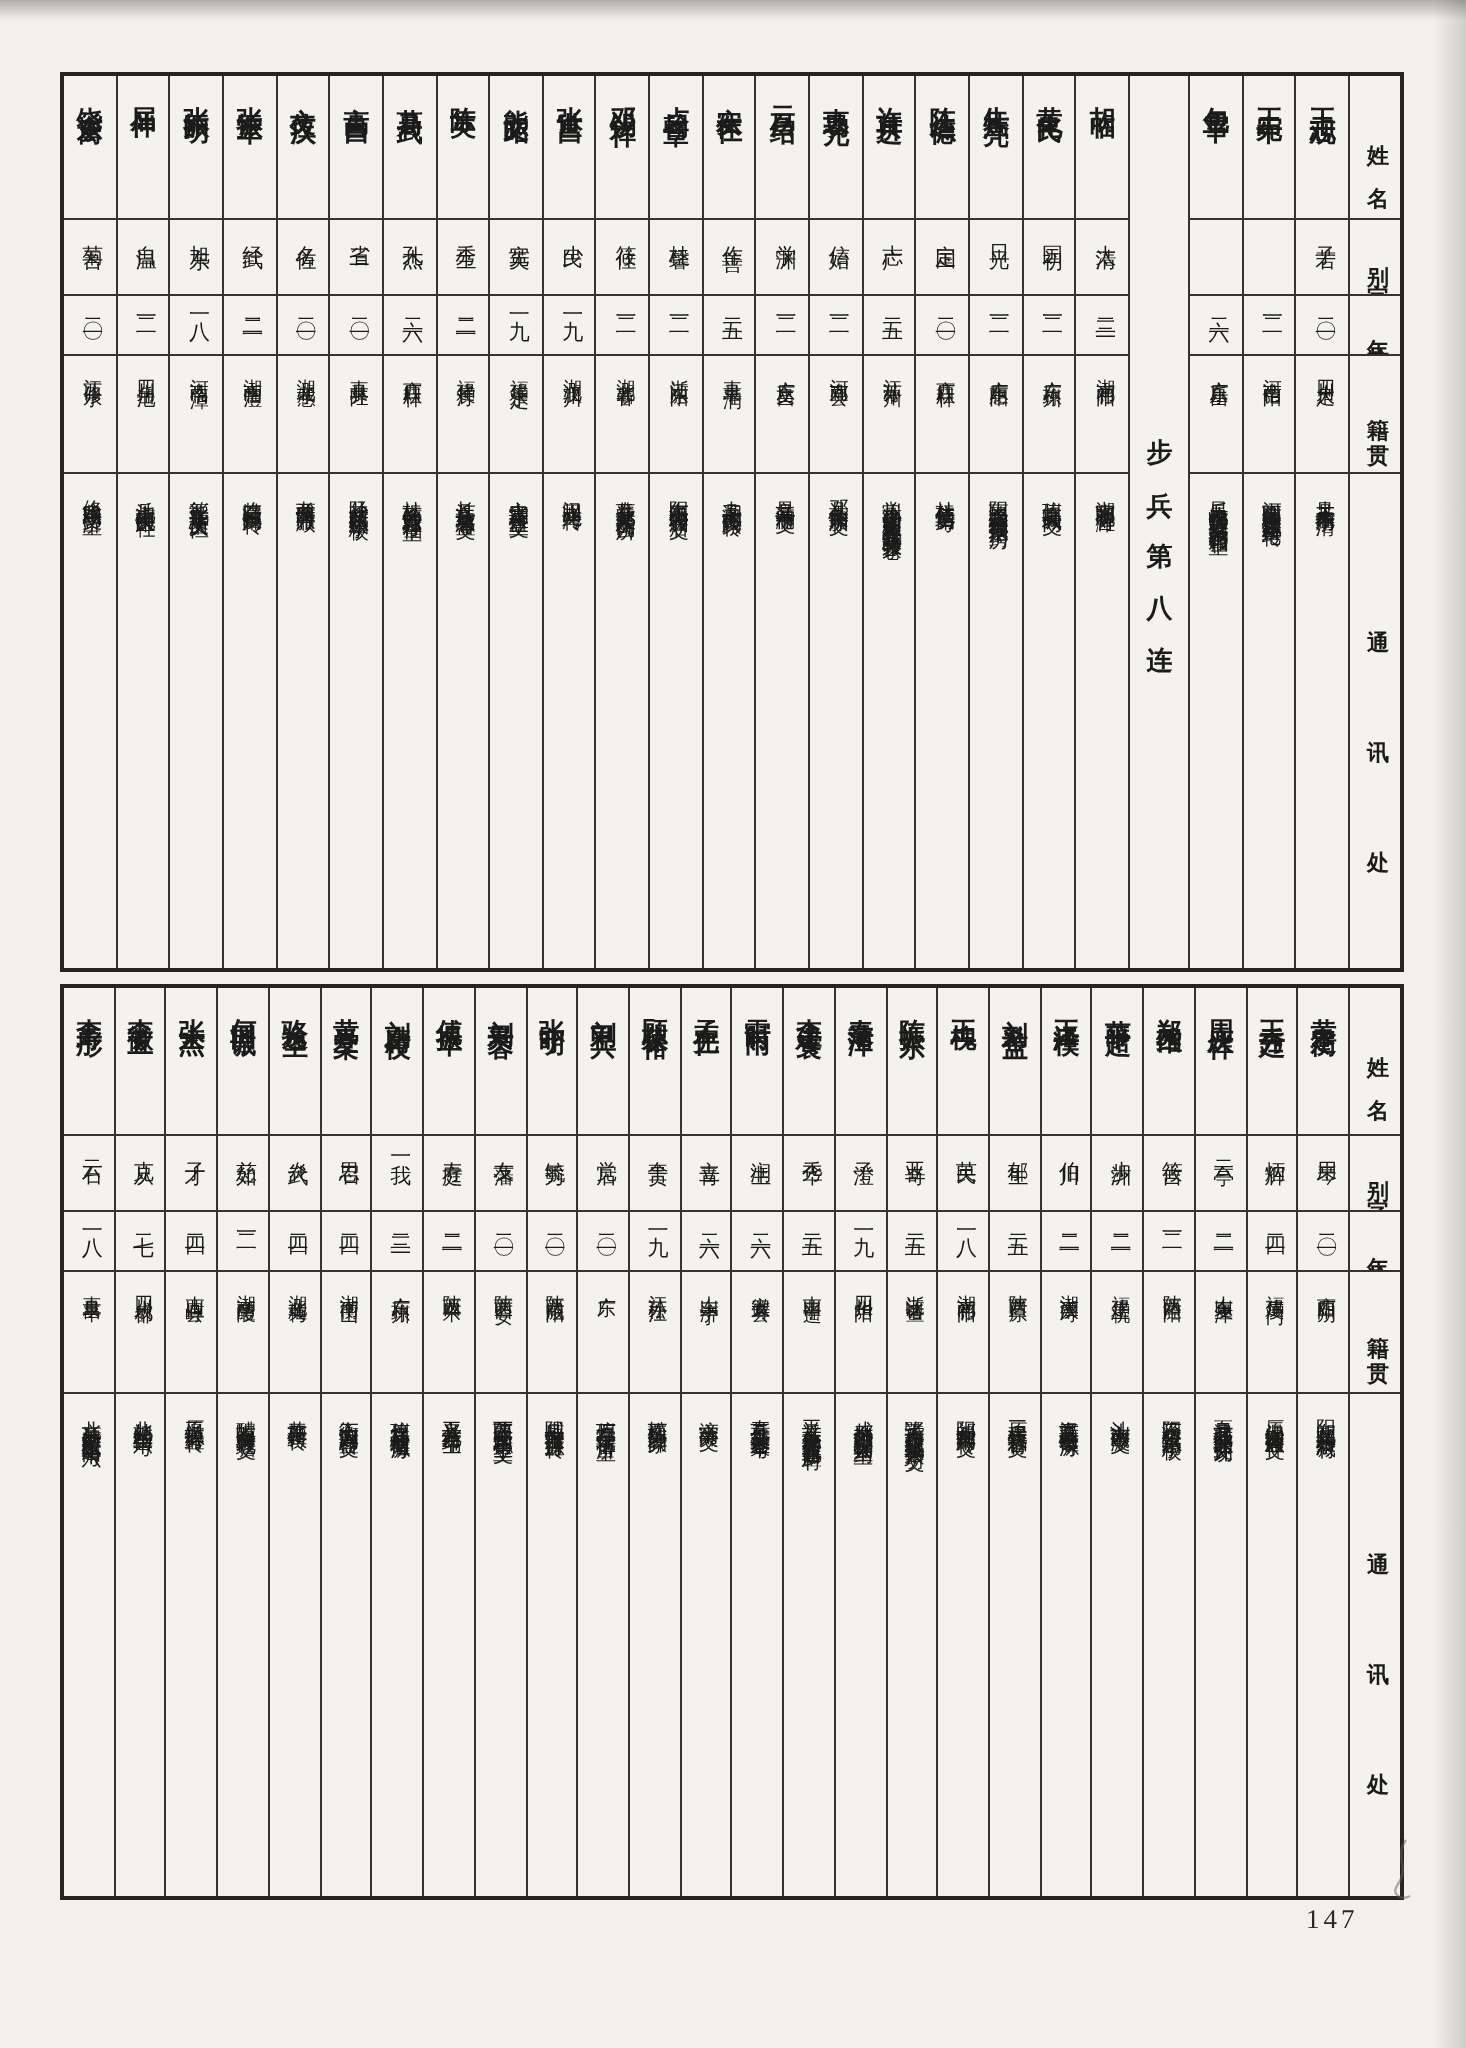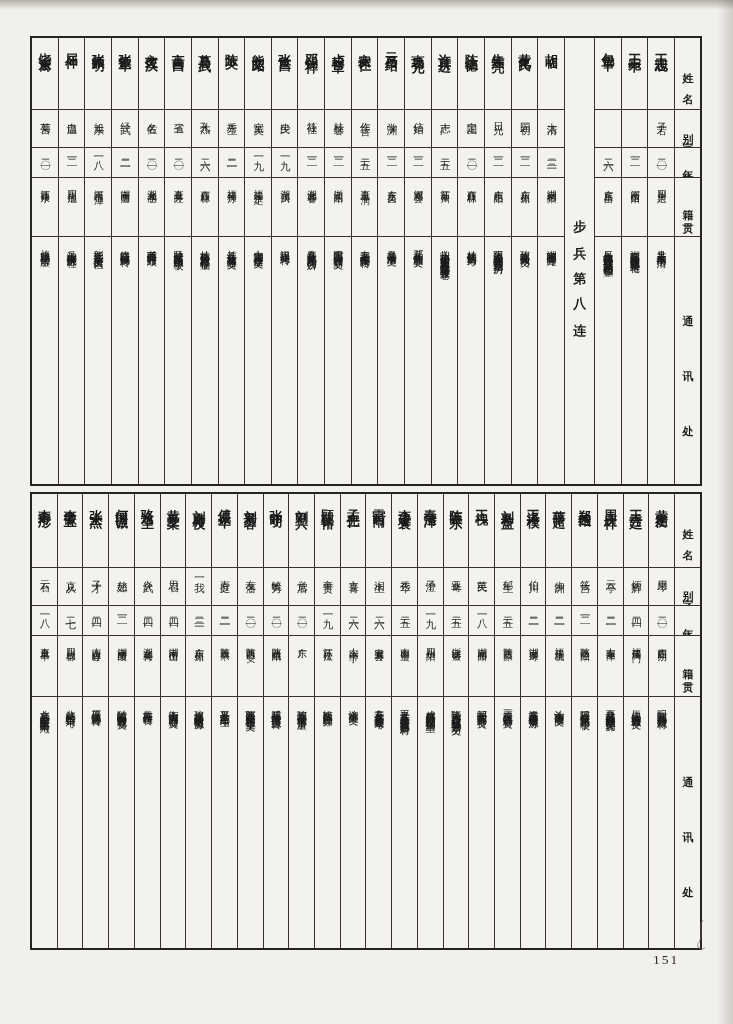--- a/index.html
+++ b/index.html
@@ -932,14 +932,14 @@
             <span class="vt p-addr">北京后门外李广桥东街路南十六号</span>
           </div>
         </div>
       </div>
   </div>
 
   <svg class="pen-mark" width="26" height="34" viewBox="0 0 26 34">
     <path d="M20 2 C 14 10, 22 16, 16 24 C 12 30, 18 32, 22 30" fill="none" stroke="#6b665f" stroke-width="1.2"></path>
   </svg>
 
-  <div class="page-number">151</div>
+  <div class="page-number">147</div>
 </div>
 
 </body></html>

